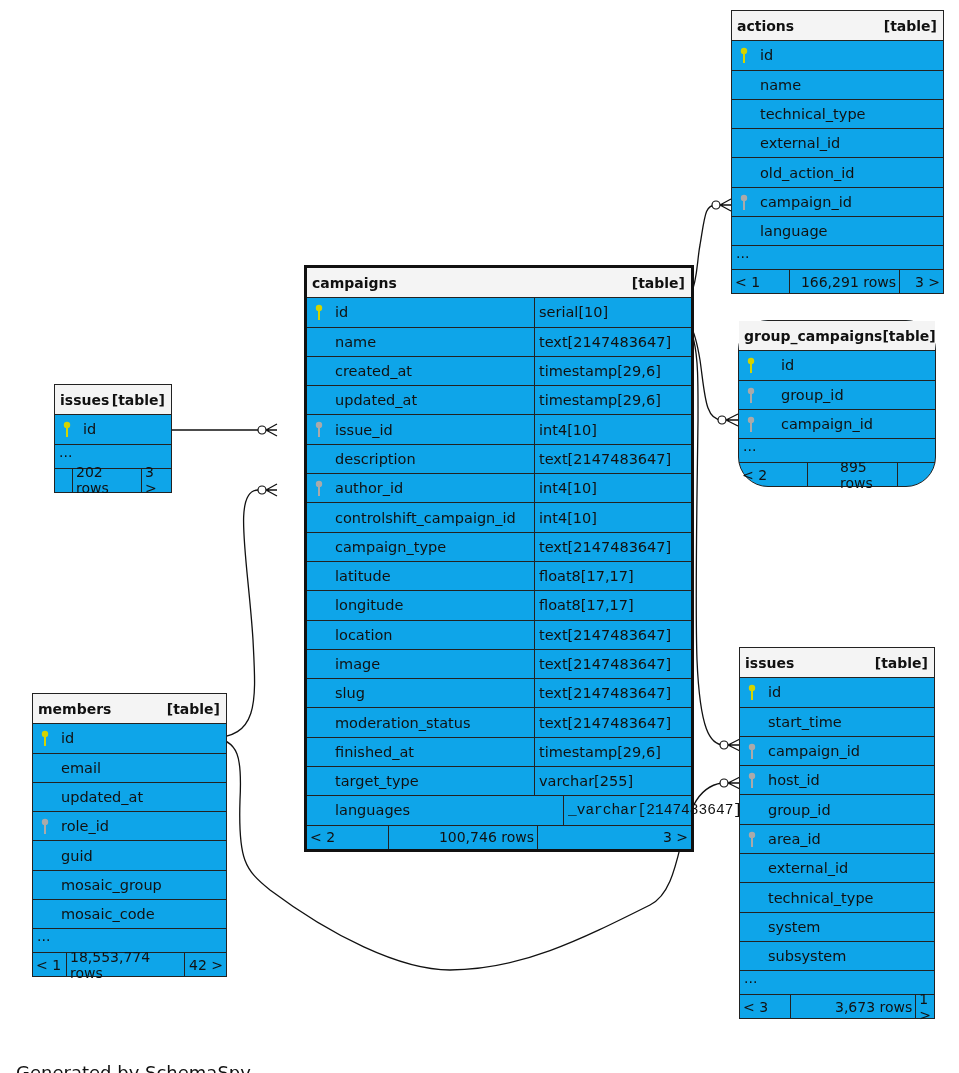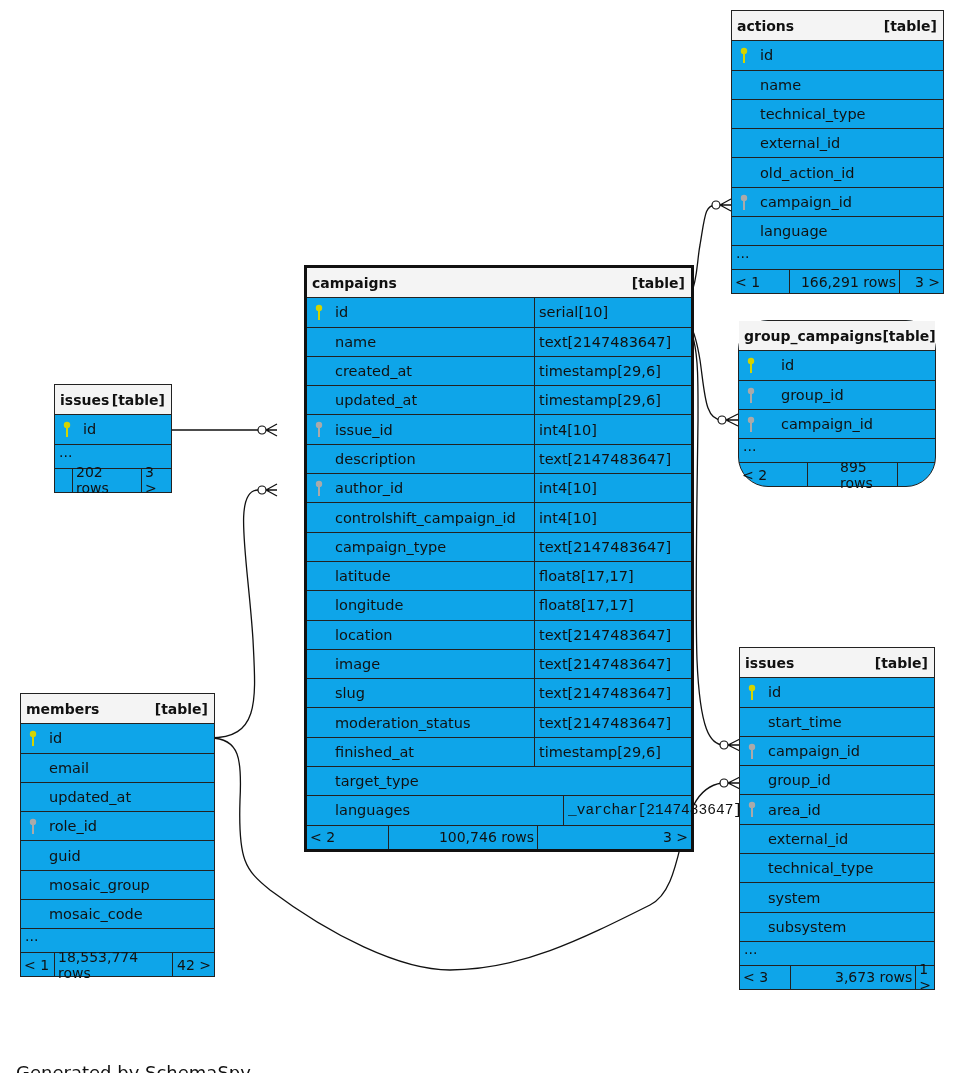--- a/index.html
+++ b/index.html
@@ -151,21 +151,21 @@
       <span class="col-name txt">id</span>
     </div>
     <div class="row more">...</div>
     <div class="row foot">
       <span class="c" style="width: 17px;"></span>
       <span class="c r" style="width: 69px;">202 rows</span>
       <span class="c r" style="flex: 1 1 0%;">3 &gt;</span>
     </div>
   </div>
 
-<div class="tbl" id="t-members" style="left:20px; top:693px; width:195px;">
+<div class="tbl" id="t-members" style="left:32px; top:693px; width:195px;">
     <div class="row head">
       <span class="title">members</span>
       <span class="kind">[table]</span>
     </div>
     <div class="row">
       <svg class="key" viewBox="0 0 8 17">
         <use href="#keyglyph" fill="#d4d400"></use>
       </svg>
       <span class="col-name txt">id</span>
     </div>
@@ -212,20 +212,26 @@
     <div class="row">
       <span class="col-name txt">start_time</span>
     </div>
     <div class="row">
       <svg class="key" viewBox="0 0 8 17">
         <use href="#keyglyph" fill="#aaaaaa"></use>
       </svg>
       <span class="col-name txt">campaign_id</span>
     </div>
     <div class="row">
+      <svg class="key" viewBox="0 0 8 17">
+        <use href="#keyglyph" fill="#aaaaaa"></use>
+      </svg>
+      <span class="col-name txt">host_id</span>
+    </div>
+    <div class="row">
       <span class="col-name txt">group_id</span>
     </div>
     <div class="row">
       <svg class="key" viewBox="0 0 8 17">
         <use href="#keyglyph" fill="#aaaaaa"></use>
       </svg>
       <span class="col-name txt">area_id</span>
     </div>
     <div class="row">
       <span class="col-name txt">external_id</span>
@@ -320,20 +326,21 @@
     <div class="row">
       <span class="col-name txt">moderation_status</span>
       <span class="col-type txt" style="width: 157px;">text[2147483647]</span>
     </div>
     <div class="row">
       <span class="col-name txt">finished_at</span>
       <span class="col-type txt" style="width: 157px;">timestamp[29,6]</span>
     </div>
     <div class="row">
       <span class="col-name txt">target_type</span>
+      <span class="col-type txt" style="width: 157px;">varchar[255]</span>
     </div>
     <div class="row">
       <span class="col-name txt">languages</span>
       <span class="col-type txt" style="width: 128px; font-family: Liberation Mono, monospace;">_varchar[2147483647]</span>
     </div>
     <div class="row foot">
       <span class="c" style="width: 81px;">&lt; 2</span>
       <span class="c r" style="width: 149px;">100,746 rows</span>
       <span class="c r" style="flex: 1 1 0%;">3 &gt;</span>
     </div>

